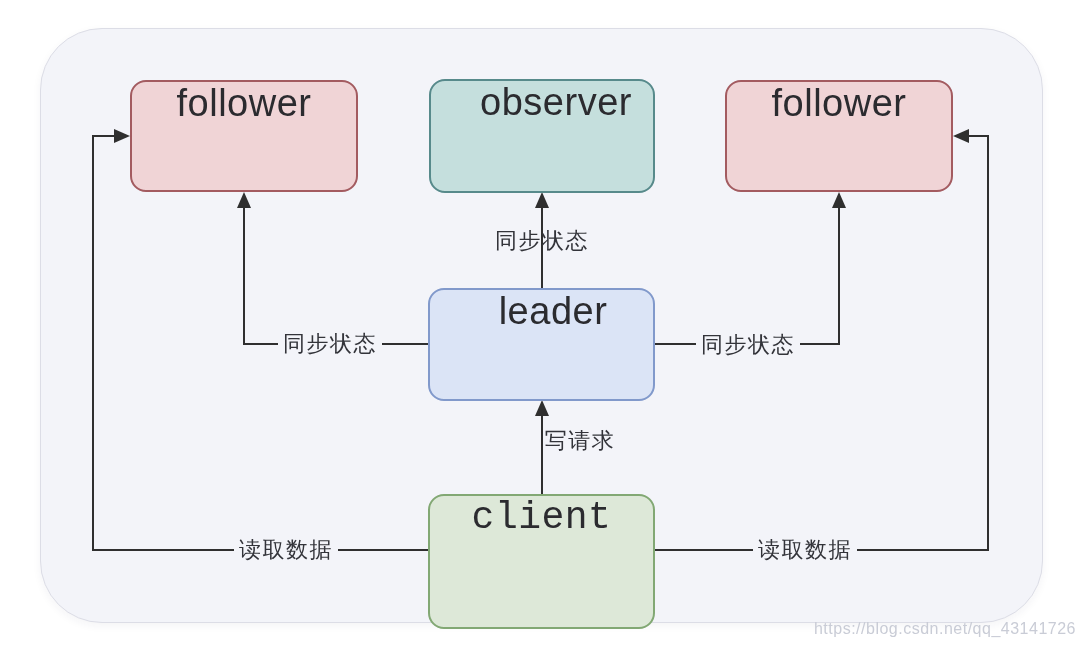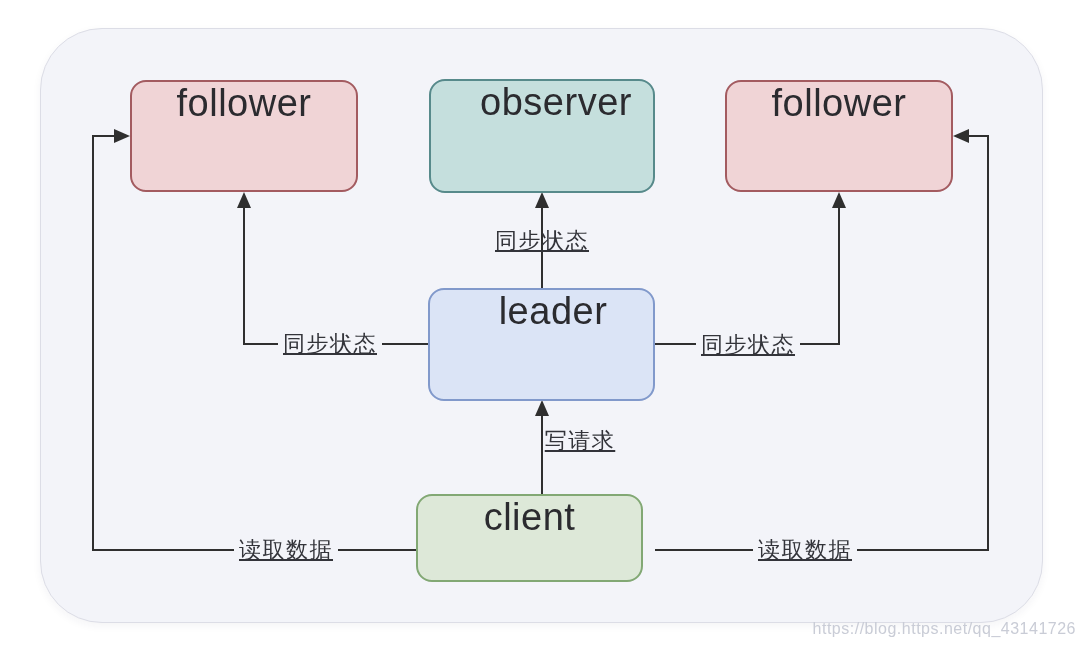--- a/index.html
+++ b/index.html
@@ -32,24 +32,24 @@
     border-radius:16px;border:2px solid;font-size:38px;font-weight:500;color:var(--node-text);
     letter-spacing:0.5px;}
   .node-follower-left{left:130px;top:80px;width:228px;height:112px;
     background:var(--follower-fill);border-color:var(--follower-border);}
   .node-observer{left:429px;top:79px;width:226px;height:114px;
     background:var(--observer-fill);border-color:var(--observer-border);padding-left:28px;}
   .node-follower-right{left:725px;top:80px;width:228px;height:112px;
     background:var(--follower-fill);border-color:var(--follower-border);}
   .node-leader{left:428px;top:288px;width:227px;height:113px;
     background:var(--leader-fill);border-color:var(--leader-border);padding-left:23px;}
-  .node-client{left:416px;top:494px;width:227px;height:88px;
-    background:var(--client-fill);border-color:var(--client-border);}
+  .node-client{left:428px;top:494px;width:227px;height:135px;
+    background:var(--client-fill);border-color:var(--client-border);font-family:Liberation Mono, monospace;}
   .edge-label{position:absolute;z-index:4;transform:translate(-50%,-50%);
-    font-size:22px;color:var(--edge-text);white-space:nowrap;letter-spacing:1.5px;line-height:1;text-decoration:underline;}
+    font-size:22px;color:var(--edge-text);white-space:nowrap;letter-spacing:1.5px;line-height:1;}
   .edge-label.on-hline{background:var(--panel-bg);padding:2px 5px;}
   .edge-label.on-vline{background:transparent;}
   .label-sync-top{left:542px;top:241px;}
   .label-sync-left{left:330px;top:344px;}
   .label-sync-right{left:748px;top:345px;}
   .label-write{left:545px;top:441px;margin-left:35px;}
   .label-read-left{left:286px;top:550px;}
   .label-read-right{left:805px;top:550px;}
   .watermark{position:absolute;z-index:5;top:620px;right:4px;
     font-size:16px;color:var(--watermark);letter-spacing:0.5px;}
@@ -119,15 +119,15 @@
   <div class="edge-label on-hline label-sync-left">同步状态</div>
 
   <div class="edge-label on-hline label-sync-right">同步状态</div>
 
   <div class="edge-label on-vline label-write">写请求</div>
 
   <div class="edge-label on-hline label-read-left">读取数据</div>
 
   <div class="edge-label on-hline label-read-right">读取数据</div>
 
-  <div class="watermark">https://blog.https.net/qq_43141726</div>
+  <div class="watermark">https://blog.csdn.net/qq_43141726</div>
 
 </div>
 
 </body></html>

